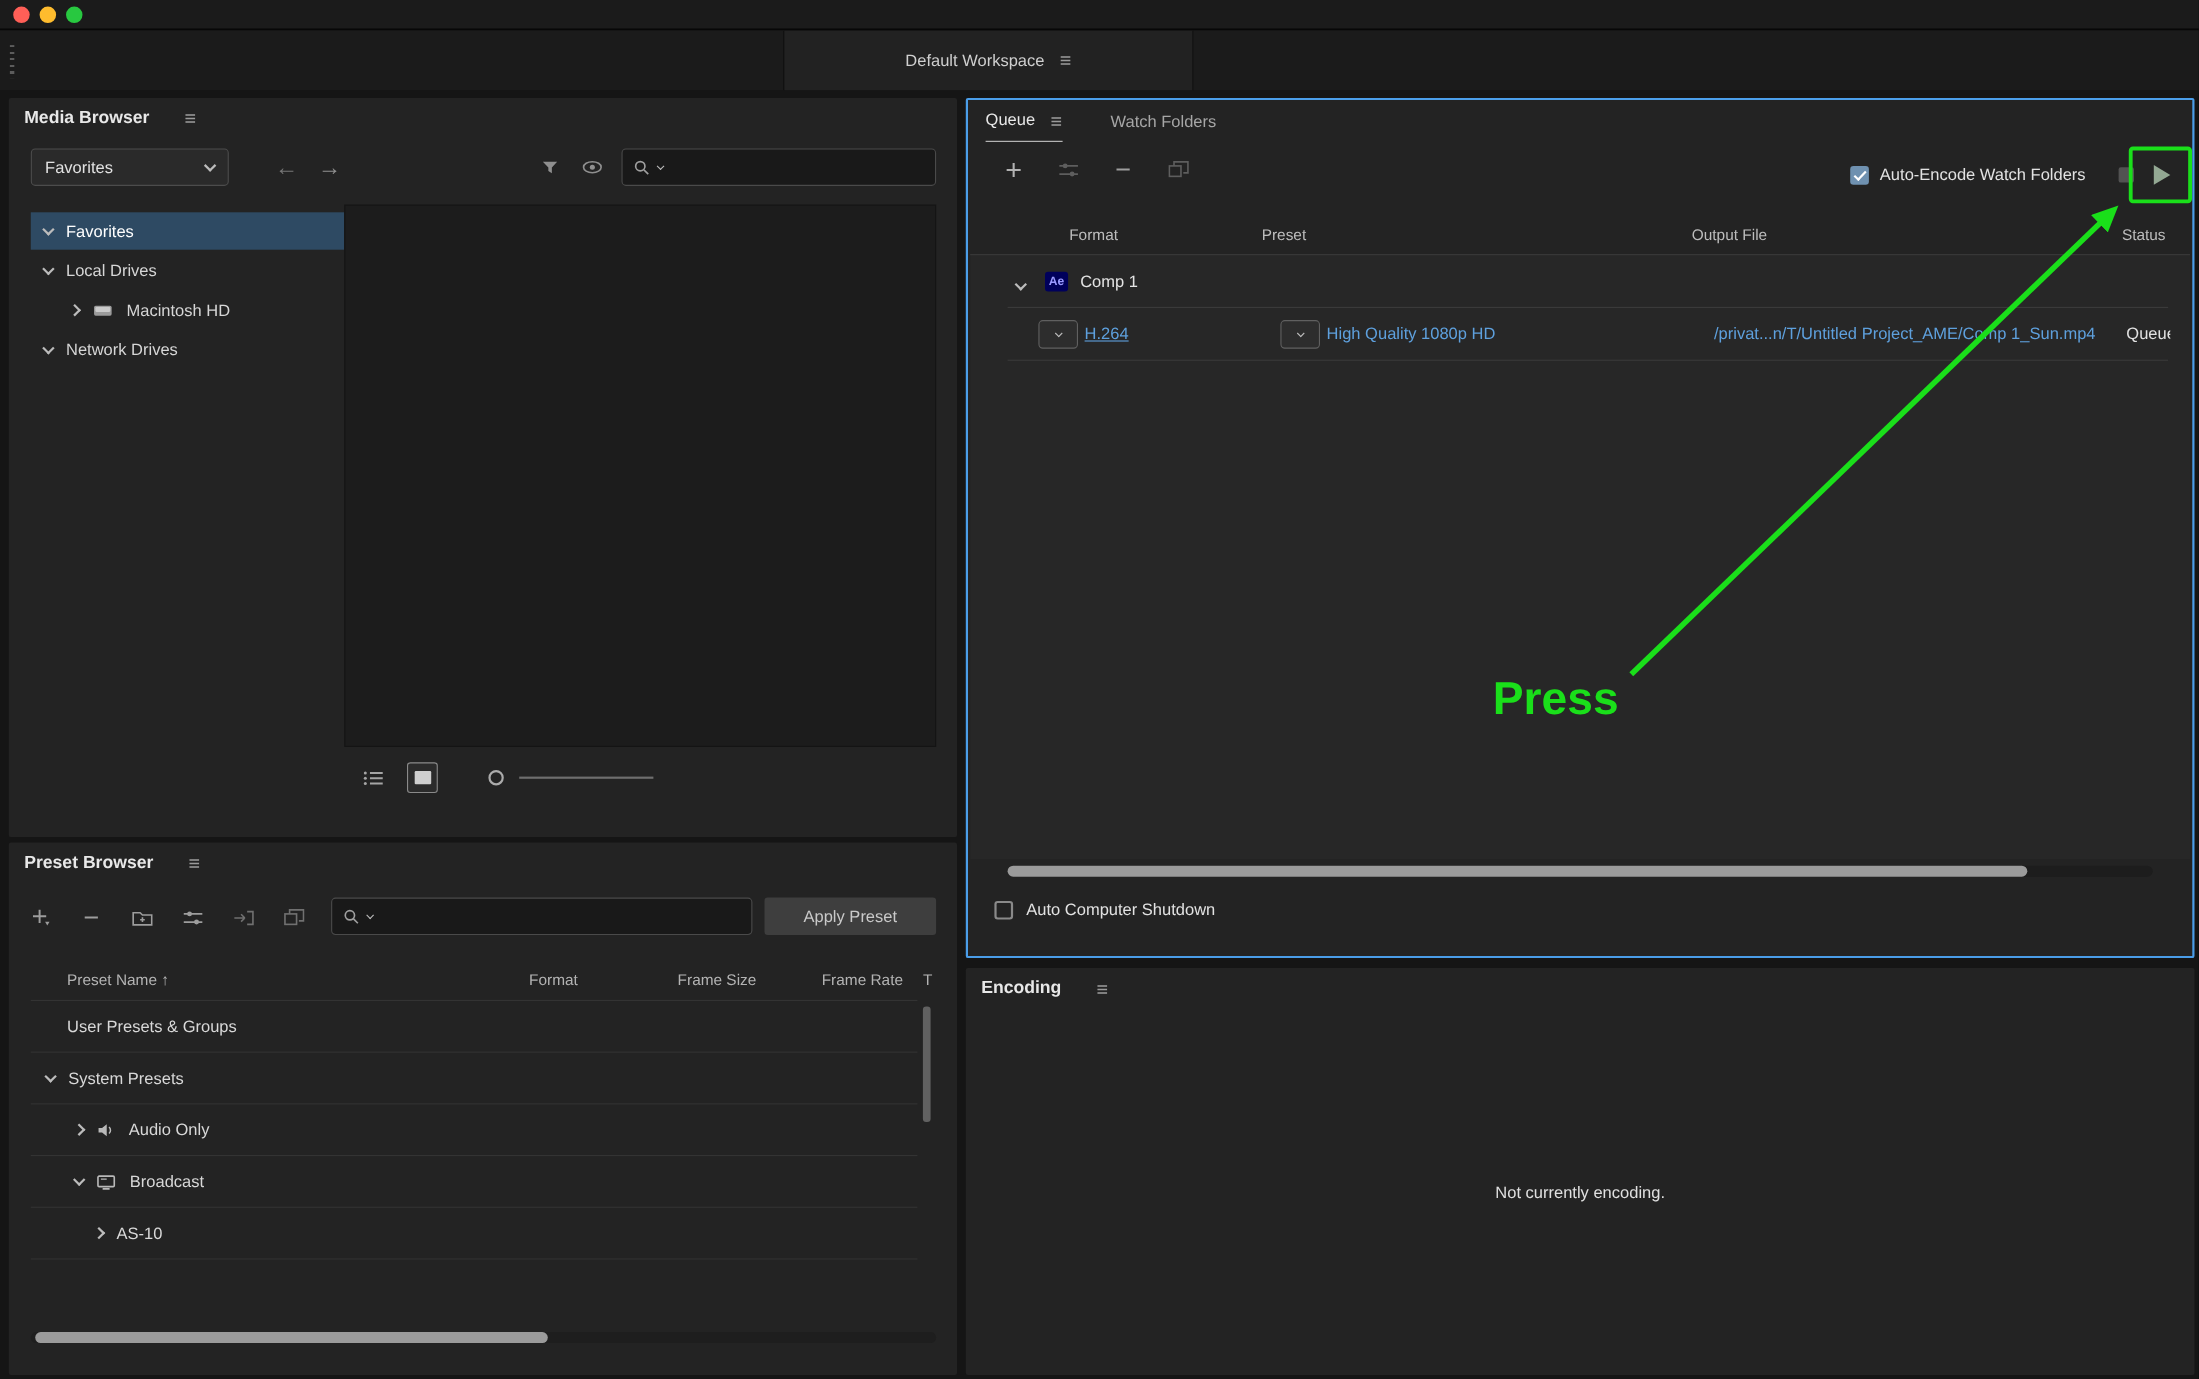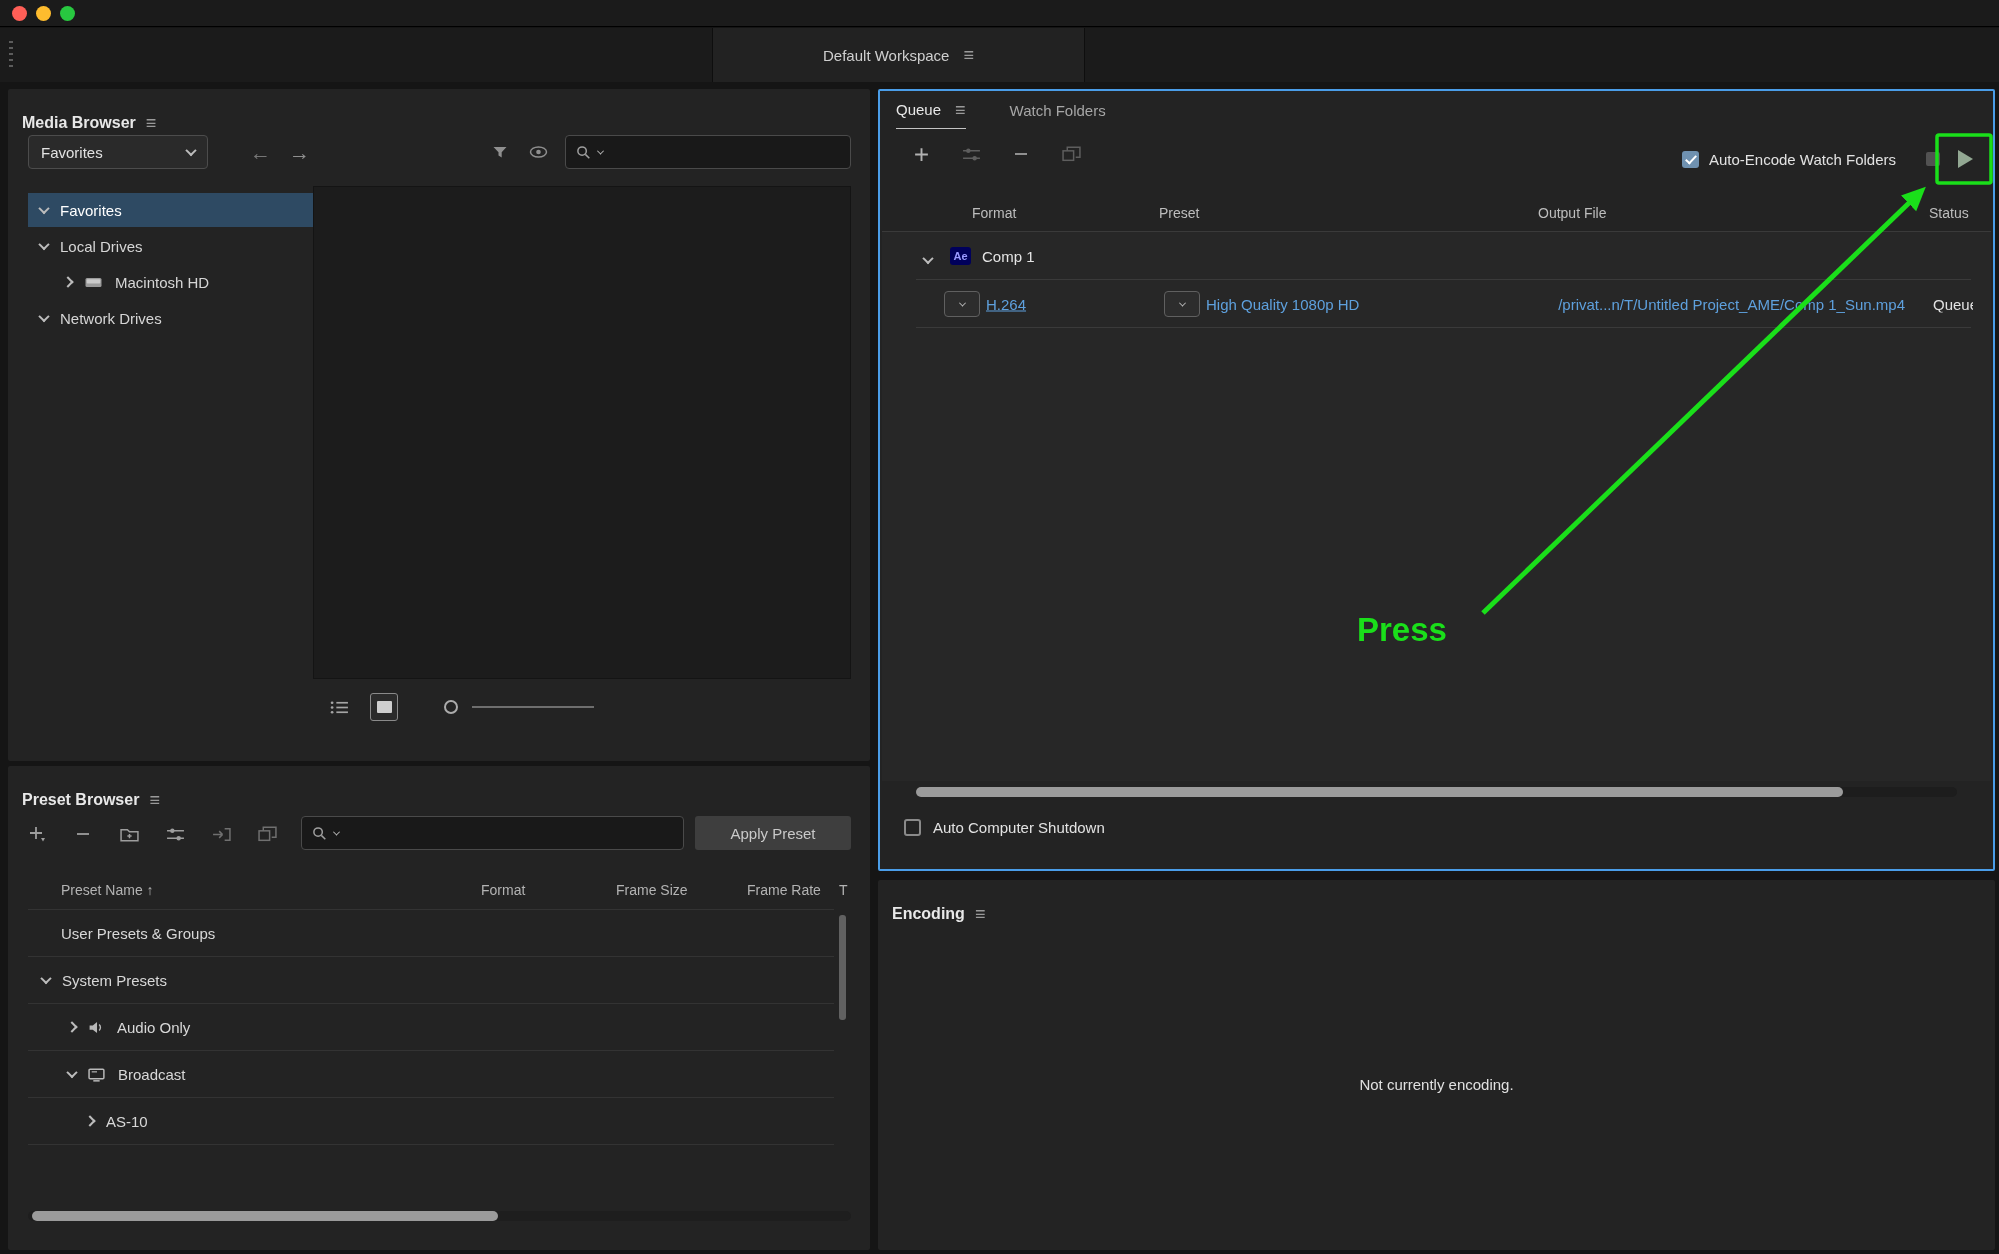--- a/index.html
+++ b/index.html
@@ -16,21 +16,21 @@
 
   .workspace-bar { position:absolute; top:28px; left:0; right:0; height:54px; background:#1b1b1b; }
   .grip { position:absolute; left:9px; top:13px; width:4px; height:30px;
           background:repeating-linear-gradient(to bottom,#5c5c5c 0 2px,transparent 2px 6px); }
   .workspace-tab { position:absolute; left:712px; top:0; width:373px; height:54px; background:#222;
           border-left:1px solid #0e0e0e; border-right:1px solid #0e0e0e;
           display:flex; align-items:center; justify-content:center; gap:14px; color:#cfcfcf; }
 
   
   .panel { position:absolute; background:#232323; border-radius:2px; }
-  .phead { position:absolute; top:10px; left:14px; display:flex; align-items:center; gap:10px;margin-top:15px; }
+  .phead { position:absolute; top:10px; left:14px; display:flex; align-items:center; gap:32px; }
   .ptitle { font-size:16px; font-weight:bold; color:#e8e8e8; }
   .menu-glyph { font-size:18px; color:#9a9a9a; line-height:1; }
 
   .chev { display:inline-block; width:8px; height:8px;
           border-right:2px solid #bcbcbc; border-bottom:2px solid #bcbcbc; flex:none; }
   .chev.down  { transform:rotate(45deg) translate(-1px,-1px); }
   .chev.right { transform:rotate(-45deg); }
   .chev.sm { width:5px; height:5px; border-width:1.5px; }
 
   .searchbox { display:flex; align-items:center; gap:7px; height:34px; background:#191919;
@@ -122,21 +122,21 @@
   .renderer-label { color:#cfcfcf; margin-right:16px; }
   .renderer-select { width:549px; height:38px; background:#2b2b2b; border:1px solid #565656; border-radius:4px;
                      display:flex; align-items:center; justify-content:space-between; padding:0 14px; color:#d9d9d9; }
 
   
   #encoding { left:878px; top:880px; width:1117px; height:370px; }
   .enc-message { position:absolute; top:196px; left:0; right:0; text-align:center; color:#e0e0e0; }
 
   
   .overlay { position:absolute; left:0; top:0; z-index:10; pointer-events:none; }
-  .press { position:absolute; left:1357px; top:611px; z-index:11; font-size:33px; font-weight:600;
+  .press { position:absolute; left:1357px; top:611px; z-index:11; font-size:42px; font-weight:600;
            color:#1adf1a; pointer-events:none; }
 
   .status-cell { width:40px; overflow:hidden; white-space:nowrap; color:#e2e2e2; }
 </style>
 </head>
 <body>
 
 <div class="window">
 
   <div class="titlebar">
@@ -373,21 +373,21 @@
 
     <div class="q-right">
       <span class="checkbox checked"></span>
       <span class="label">Auto-Encode Watch Folders</span>
       <span class="stop-icon"></span>
       <span class="play-icon"></span>
     </div>
 
     <div class="q-cols">
       <span style="left:92px">Format</span>
-      <span style="left:279px">Preset</span>
+      <span style="left:267px">Preset</span>
       <span style="left:658px">Output File</span>
       <span style="left:1049px">Status</span>
     </div>
 
     <div class="q-table">
       <div class="q-row">
         <span class="chev down" style="left:42px"></span>
         <span class="ae-badge" style="left:68px">Ae</span>
         <span style="left:100px; color:#e4e4e4">Comp 1</span>
       </div>

